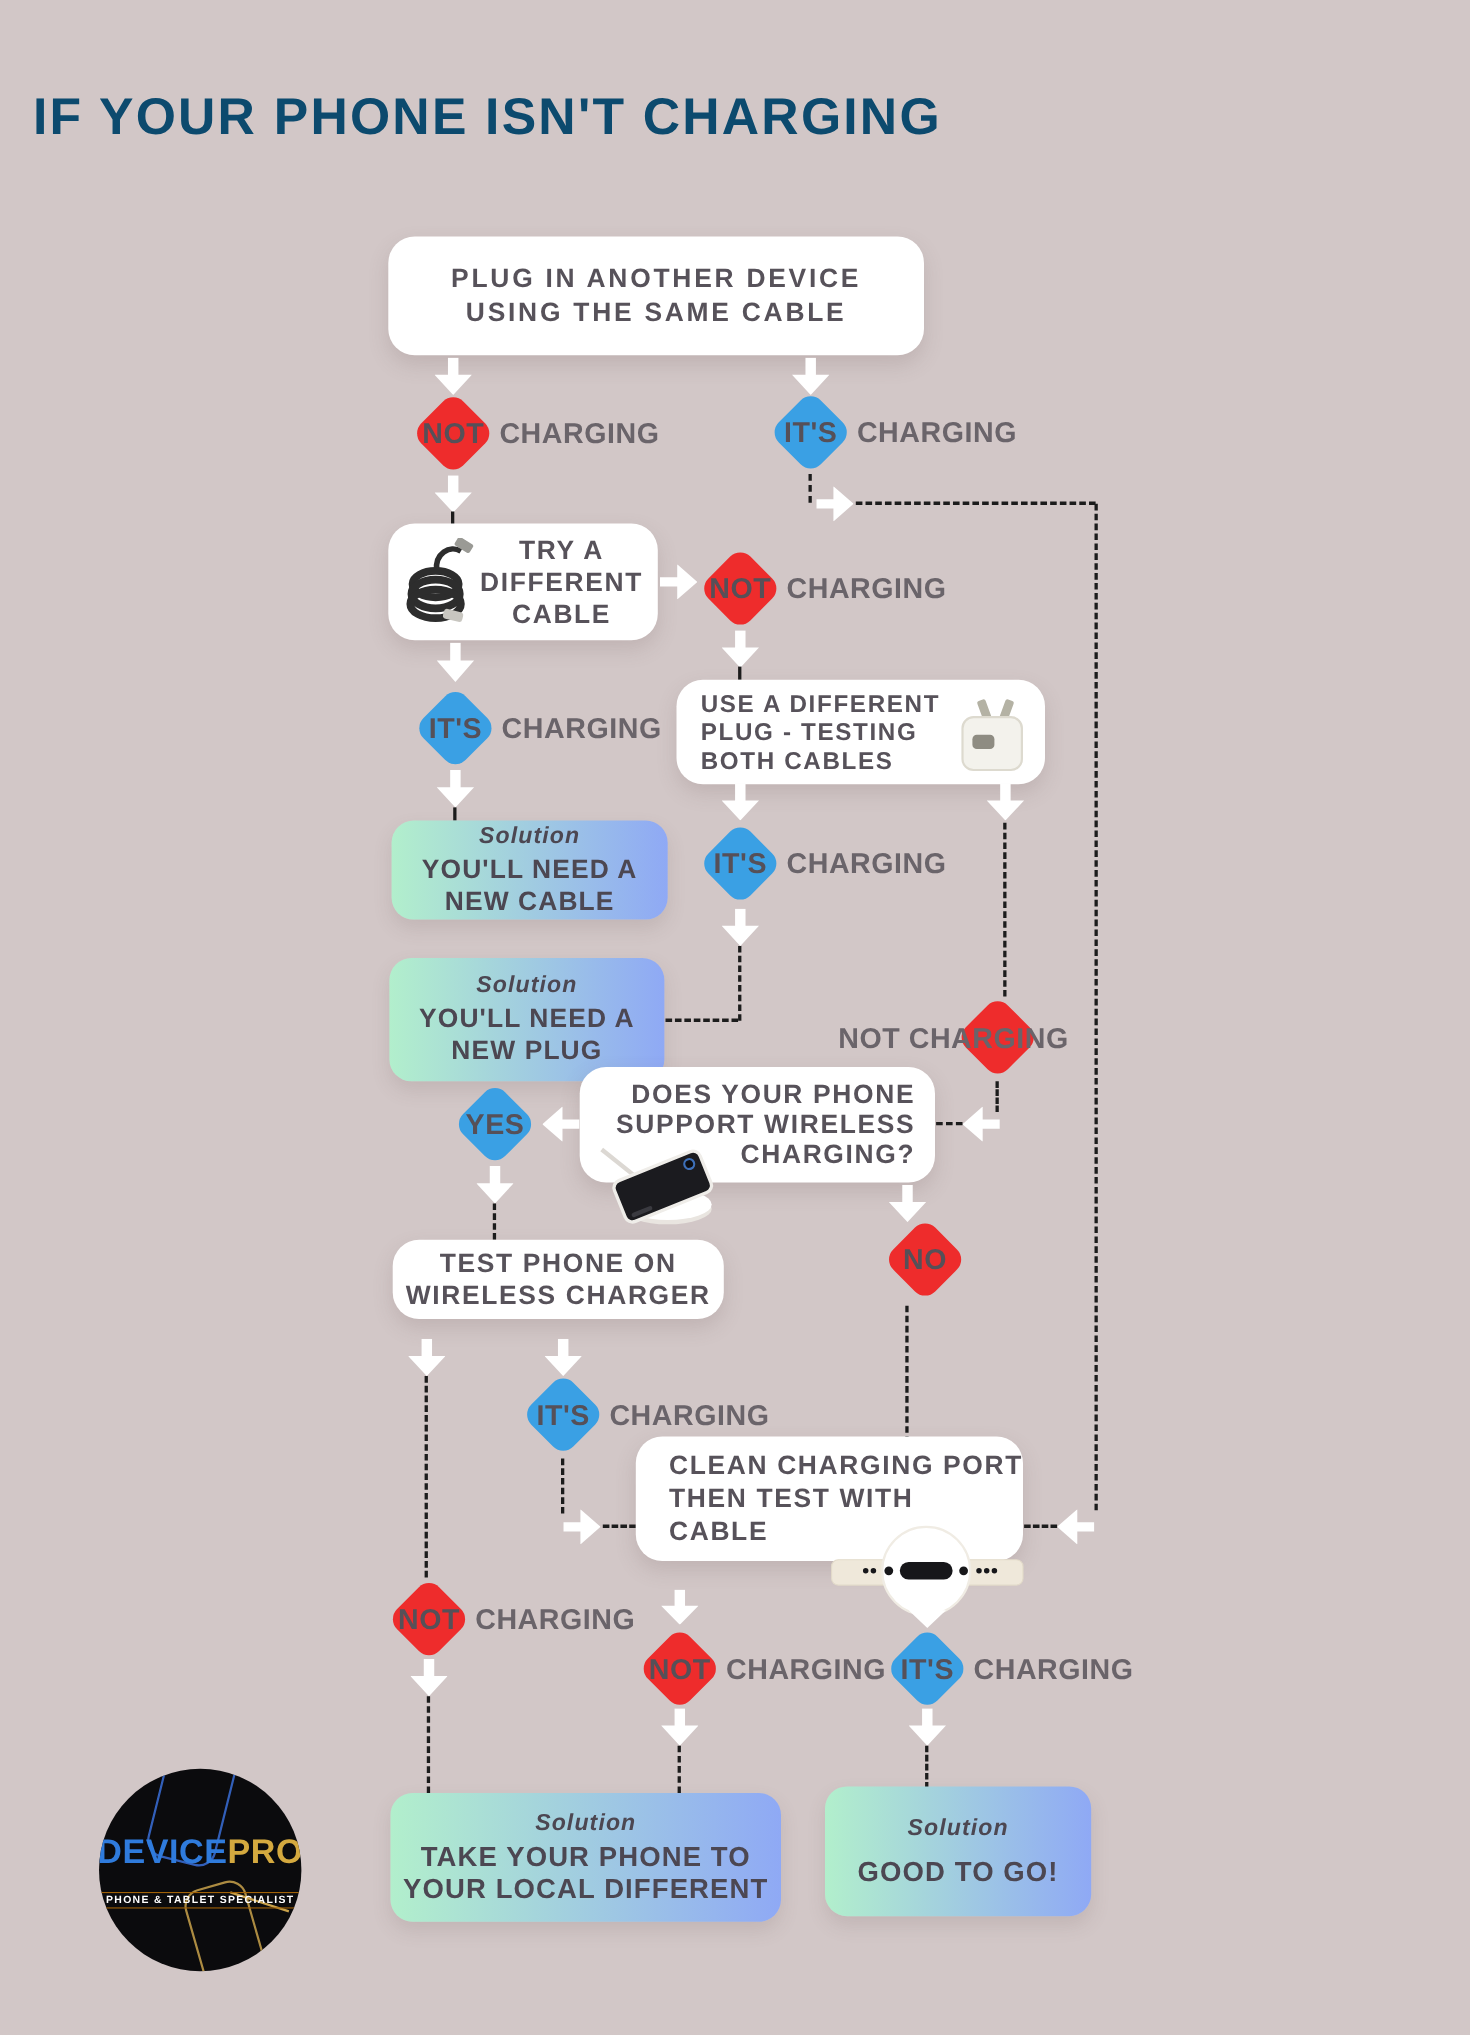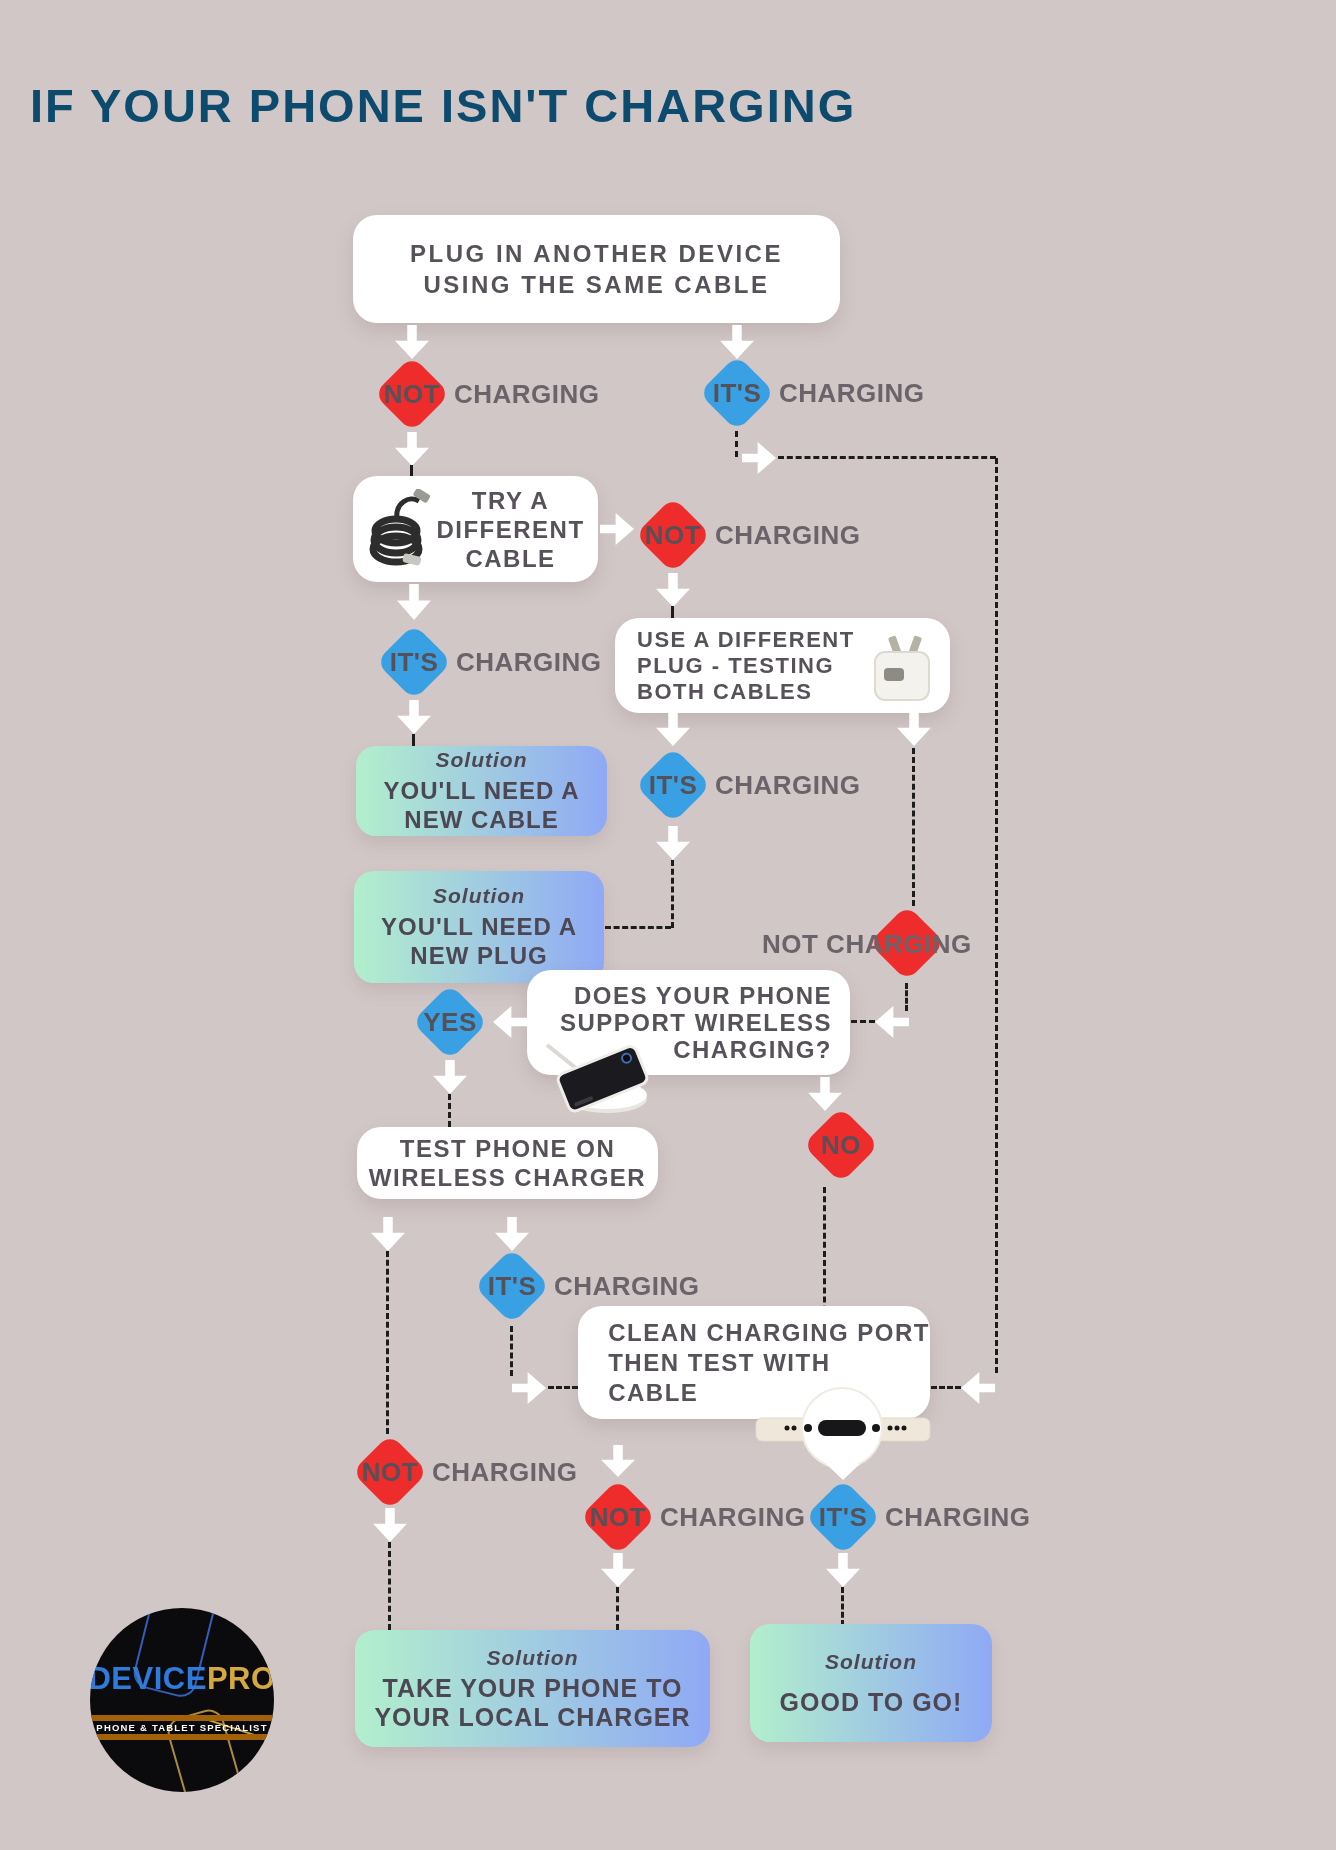--- a/index.html
+++ b/index.html
@@ -54,21 +54,21 @@
   
   .logo{position:absolute;left:90px;top:1608px;width:184px;height:184px;border-radius:50%;
     background:#0b0b0d;overflow:hidden;display:flex;flex-direction:column;align-items:center;justify-content:center}
   .logo .phone-deco{position:absolute;border:2px solid;border-radius:16px;opacity:.85}
   .logo .deco-blue{left:52px;top:-18px;width:64px;height:104px;border-color:#3a6fd8;transform:rotate(14deg)}
   .logo .deco-gold{left:86px;top:104px;width:58px;height:96px;border-color:#c9a24b;transform:rotate(-16deg)}
   .logo .brand{position:relative;display:flex;align-items:baseline;z-index:2}
   .logo .brand-device{color:#2f7bdc;font-size:31px;font-weight:700;letter-spacing:.5px}
   .logo .brand-pro{color:#d4a93f;font-size:31px;font-weight:700;letter-spacing:.5px}
   .logo .tagline{position:relative;z-index:2;margin-top:18px;color:#ffffff;font-size:9.5px;font-weight:700;
-    letter-spacing:1.2px;border:6px solid #a16207;padding:1px 5px;white-space:nowrap}
+    letter-spacing:1.2px;border:1px solid #a16207;padding:1px 5px;white-space:nowrap}
   .logo .gold-line{position:absolute;z-index:2;left:118px;top:120px;width:56px;height:0;border-top:2px solid #c9a24b;transform:rotate(18deg)}
 
   svg{display:block}
 </style>
 </head>
 <body>
 
 <div id="canvas">
 
   <div class="title">IF YOUR PHONE ISN'T CHARGING</div>
@@ -311,21 +311,21 @@
       <span class="dword">IT'S</span>
     </div>
     <span class="drest">CHARGING</span>
   </div>
   <div class="arrow down" style="left:826px;top:1553px;width:34px;height:34px"></div>
   <div class="dashv" style="left:841px;top:1587px;height:39px"></div>
 
   <div class="solution" style="left:355px;top:1630px;width:355px;height:117px">
     <div class="sol-head">Solution</div>
     <div class="sol-text pre" style="font-size:25px">TAKE YOUR PHONE TO
-YOUR LOCAL CHARGER</div>
+YOUR LOCAL DIFFERENT</div>
   </div>
 
   <div class="solution" style="left:750px;top:1624px;width:242px;height:118px">
     <div class="sol-head">Solution</div>
     <div class="sol-text" style="font-size:25px;margin-top:14px">GOOD TO GO!</div>
   </div>
 
   <div class="logo">
     <div class="phone-deco deco-blue"></div>
     <div class="phone-deco deco-gold"></div>

